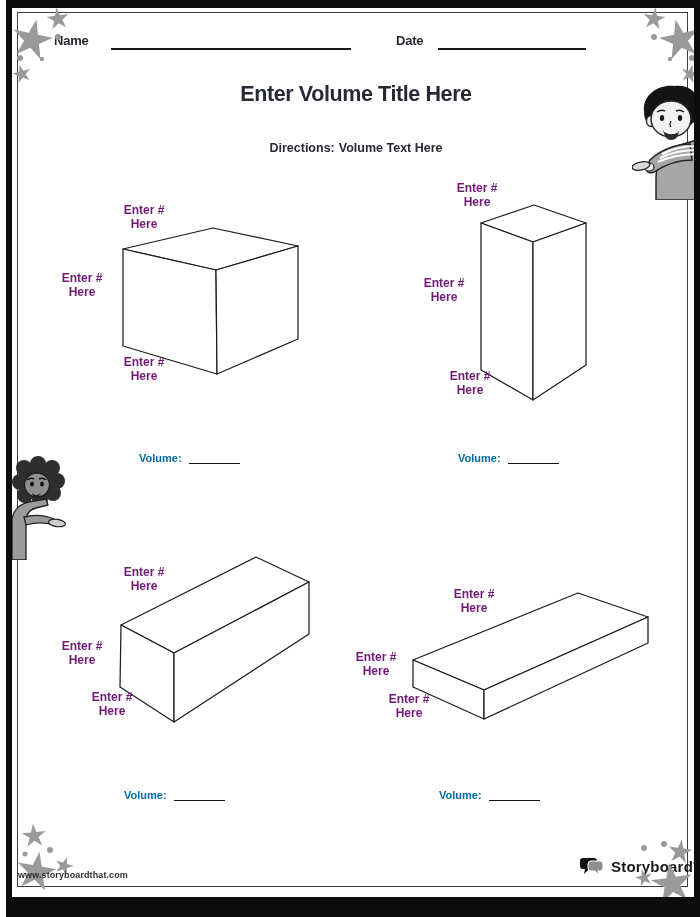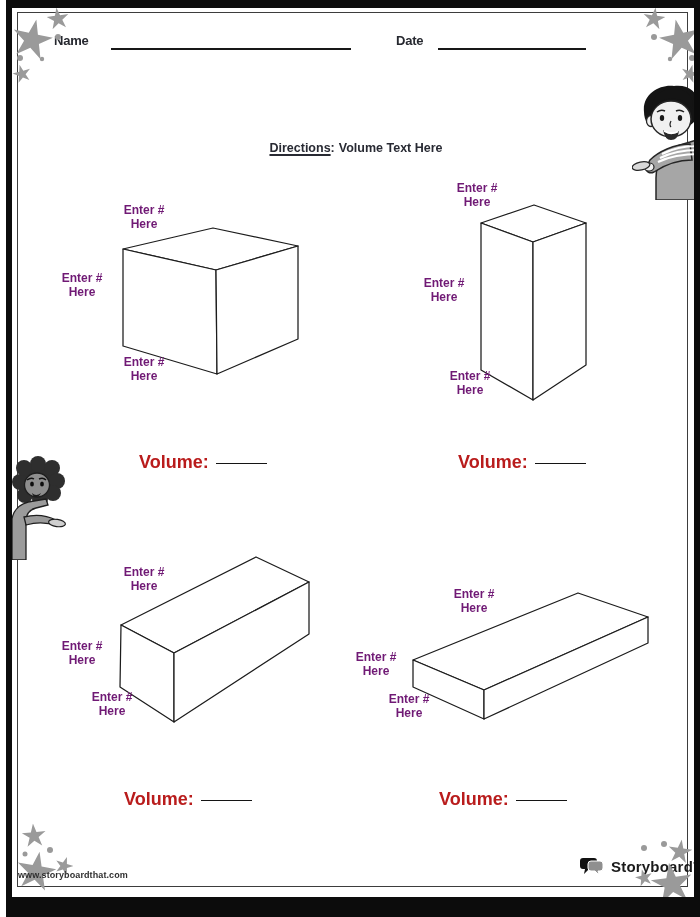--- a/index.html
+++ b/index.html
@@ -20,29 +20,29 @@
   .fieldlabel{font-weight:bold;font-size:13px;letter-spacing:-0.2px;}
   .wline{height:1.7px;background:#181818;}
   .title{
     left:14px;top:82px;width:672px;text-align:center;
     font-size:21.5px;font-weight:bold;letter-spacing:-0.4px;color:#282a33;z-index:2;
   }
   .directions{
     left:14px;top:141px;width:672px;text-align:center;
     font-size:12.5px;font-weight:bold;color:#282a33;z-index:2;
   }
-  .directions .dlabel{text-decoration:underline;text-decoration-thickness:1.5px;text-underline-offset:2px;}
+  .directions .dlabel{text-decoration-thickness:1.5px;text-underline-offset:2px;}
   .directions .dtext{margin-left:4px;}
   .dimlabel{
     width:58px;text-align:center;font-size:12px;line-height:13.5px;
     font-weight:bold;color:#701a75;z-index:3;
   }
   .shape{z-index:2;}
   .shape path{fill:#ffffff;stroke:#1c1c1c;stroke-width:1.25;stroke-linejoin:round;}
-  .volume{display:flex;align-items:flex-start;font-size:18px;font-weight:bold;color:#b91c1c;z-index:3;}
+  .volume{display:flex;align-items:center;font-size:11px;font-weight:bold;color:#0369a1;z-index:3;}
   .vline{display:inline-block;width:51px;height:11px;border-bottom:1.9px solid #141414;margin-left:7px;}
   .star-cluster{z-index:4;}
   .star-cluster .star{fill:#9a9a9a;}
   .star-cluster .dot{fill:#9a9a9a;}
   .character{z-index:5;}
   .website{
     left:12px;top:870px;font-size:9px;font-weight:bold;color:#2f2f2f;z-index:6;letter-spacing:0.1px;
   }
   .brand{left:574px;top:856px;display:flex;align-items:center;gap:5px;z-index:3;}
   .brand-text{font-size:15px;font-weight:bold;color:#1a1a1a;letter-spacing:0.2px;}
@@ -94,20 +94,21 @@
     <use href="#star5" xlink:href="#star5" class="star" x="-10" y="-10" width="20" height="20" transform="translate(46,16) scale(1.25) rotate(8)"></use>
     <use href="#star5" xlink:href="#star5" class="star" x="-10" y="-10" width="20" height="20" transform="translate(38,48) scale(2.15) rotate(-8)"></use>
     <use href="#star5" xlink:href="#star5" class="star" x="-10" y="-10" width="20" height="20" transform="translate(10,42) scale(0.9) rotate(-14)"></use>
   </svg>
 
   <div class="abs fieldlabel" style="left:48px;top:33px;">Name</div>
   <div class="abs wline" style="left:105px;top:48px;width:240px;"></div>
   <div class="abs fieldlabel" style="left:390px;top:33px;">Date</div>
   <div class="abs wline" style="left:432px;top:48px;width:148px;"></div>
 
+  <div class="abs title">Enter Volume Title Here</div>
   <div class="abs directions">
     <span class="dlabel">Directions</span><span>:</span><span class="dtext">Volume Text Here</span>
   </div>
 
   <svg class="abs shape" style="left:110px;top:222px;" width="195" height="160">
     <path d="M7,27 L97,6 L182,24 L100,48 Z"></path>
     <path d="M7,27 L100,48 L101,152 L7,124 Z"></path>
     <path d="M100,48 L182,24 L182,117 L101,152 Z"></path>
   </svg>
   <div class="abs dimlabel" style="left:109px;top:204px;">Enter # Here</div>

